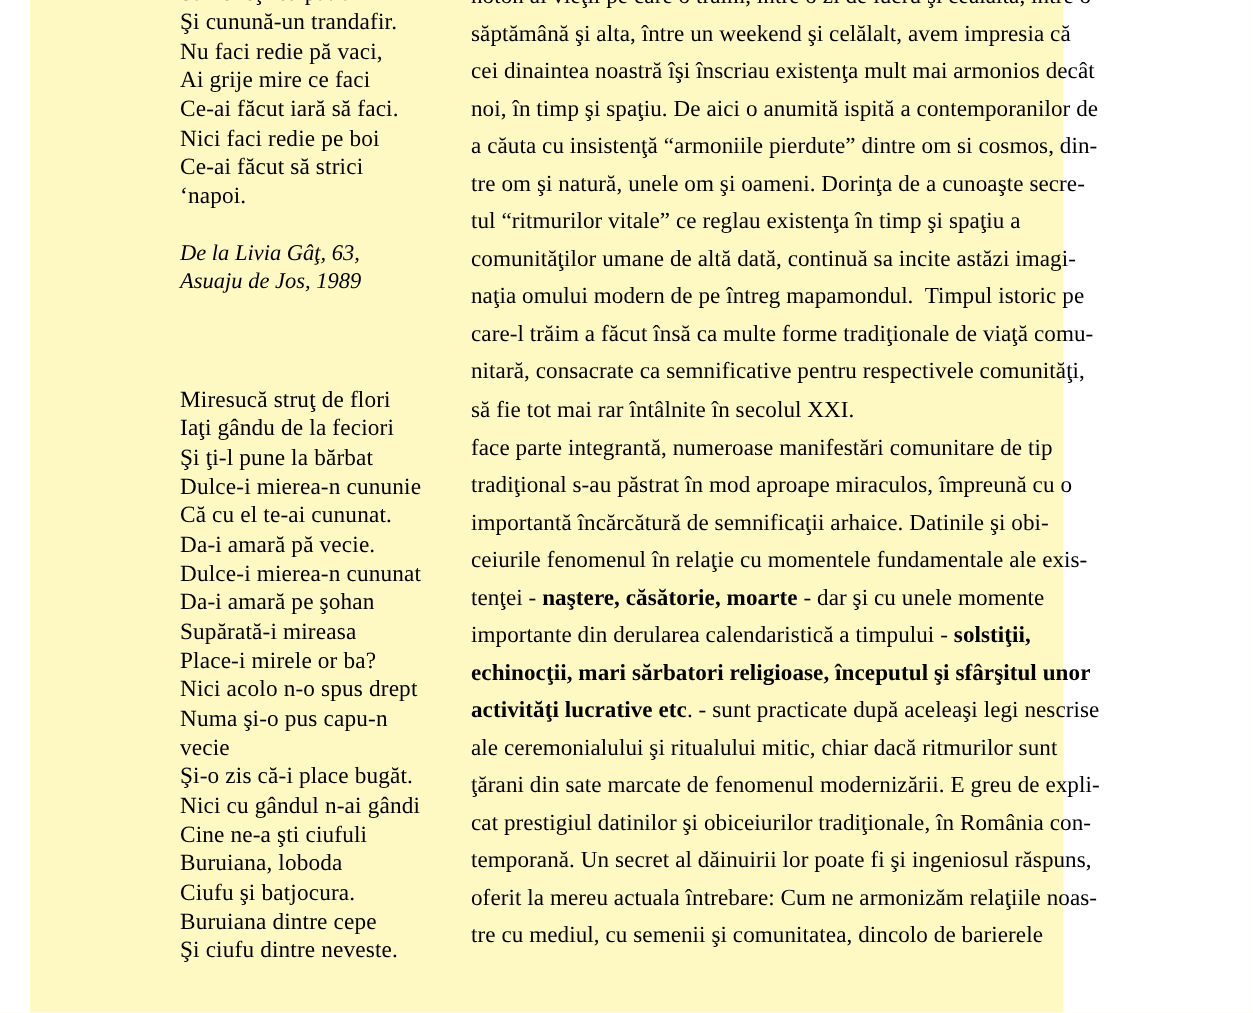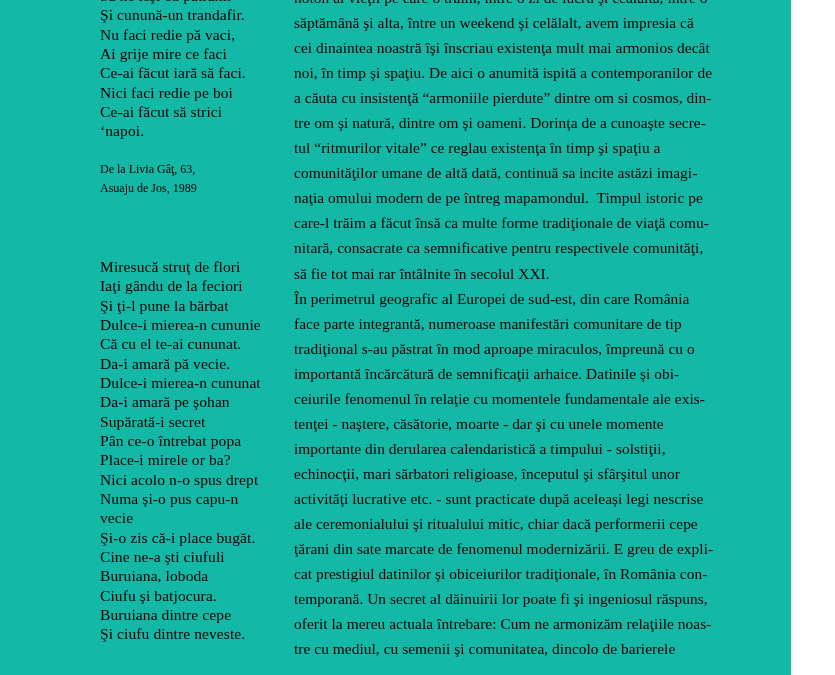--- a/index.html
+++ b/index.html
@@ -11,42 +11,44 @@
     width: 835px;
     height: 675px;
     overflow: hidden;
     font-family: "Liberation Serif", "DejaVu Serif", serif;
     color: #000000;
     -webkit-font-smoothing: antialiased;
   }
 
   #page {
     position: relative;
-    width: 791px;
+    width: 689px;
     height: 675px;
-    background: #14b8a6;
+    background: #fef9c3;
+    margin-left: 20px;
   }
 
   
   .left-col {
     position: absolute;
     left: 100px;
     top: -14px;
     width: 175px;
   }
   .verse-block {
     font-size: 15.5px;
     line-height: 19.35px;
     letter-spacing: 0.1px;
   }
   .verse-line {
     white-space: pre;
   }
   .attribution {
-    font-size: 12px;
+    font-style: italic;
+    font-size: 15px;
     line-height: 19.35px;
     margin-top: 19.4px;
   }
   .attribution-line {
     white-space: pre;
   }
   .verse-gap {
     height: 58px;
   }
 
@@ -57,21 +59,21 @@
     top: -15px;
     width: 452px;
     font-size: 15.4px;
     line-height: 25.05px;
     letter-spacing: 0.05px;
   }
   .prose-line {
     white-space: pre;
   }
   .prose-line b {
-    font-weight: normal;
+    font-weight: bold;
   }
 </style>
 </head>
 <body>
 
 <div id="page">
 
   <div class="left-col">
 
     <div class="verse-block">
@@ -94,59 +96,58 @@
 
     <div class="verse-block">
       <div class="verse-line">Miresucă struţ de flori</div>
       <div class="verse-line">Iaţi gându de la feciori</div>
       <div class="verse-line">Şi ţi-l pune la bărbat</div>
       <div class="verse-line">Dulce-i mierea-n cununie</div>
       <div class="verse-line">Că cu el te-ai cununat.</div>
       <div class="verse-line">Da-i amară pă vecie.</div>
       <div class="verse-line">Dulce-i mierea-n cununat</div>
       <div class="verse-line">Da-i amară pe şohan</div>
-      <div class="verse-line">Supărată-i secret</div>
-      <div class="verse-line">Pân ce-o întrebat popa</div>
+      <div class="verse-line">Supărată-i mireasa</div>
       <div class="verse-line">Place-i mirele or ba?</div>
       <div class="verse-line">Nici acolo n-o spus drept</div>
       <div class="verse-line">Numa şi-o pus capu-n</div>
       <div class="verse-line">vecie</div>
       <div class="verse-line">Şi-o zis că-i place bugăt.</div>
+      <div class="verse-line">Nici cu gândul n-ai gândi</div>
       <div class="verse-line">Cine ne-a şti ciufuli</div>
       <div class="verse-line">Buruiana, loboda</div>
       <div class="verse-line">Ciufu şi batjocura.</div>
       <div class="verse-line">Buruiana dintre cepe</div>
       <div class="verse-line">Şi ciufu dintre neveste.</div>
     </div>
 
   </div>
 
   <div class="right-col" id="right-col">
       <div class="prose-line">noton al vieţii pe care o trăim, între o zi de lucru şi cealaltă, între o</div>
       <div class="prose-line">săptămână şi alta, între un weekend şi celălalt, avem impresia că</div>
       <div class="prose-line">cei dinaintea noastră îşi înscriau existenţa mult mai armonios decât</div>
       <div class="prose-line">noi, în timp şi spaţiu. De aici o anumită ispită a contemporanilor de</div>
       <div class="prose-line">a căuta cu insistenţă “armoniile pierdute” dintre om si cosmos, din-</div>
-      <div class="prose-line">tre om şi natură, dintre om şi oameni. Dorinţa de a cunoaşte secre-</div>
+      <div class="prose-line">tre om şi natură, unele om şi oameni. Dorinţa de a cunoaşte secre-</div>
       <div class="prose-line">tul “ritmurilor vitale” ce reglau existenţa în timp şi spaţiu a</div>
       <div class="prose-line">comunităţilor umane de altă dată, continuă sa incite astăzi imagi-</div>
       <div class="prose-line">naţia omului modern de pe întreg mapamondul.  Timpul istoric pe</div>
       <div class="prose-line">care-l trăim a făcut însă ca multe forme tradiţionale de viaţă comu-</div>
       <div class="prose-line">nitară, consacrate ca semnificative pentru respectivele comunităţi,</div>
       <div class="prose-line">să fie tot mai rar întâlnite în secolul XXI.</div>
-      <div class="prose-line">În perimetrul geografic al Europei de sud-est, din care România</div>
       <div class="prose-line">face parte integrantă, numeroase manifestări comunitare de tip</div>
       <div class="prose-line">tradiţional s-au păstrat în mod aproape miraculos, împreună cu o</div>
       <div class="prose-line">importantă încărcătură de semnificaţii arhaice. Datinile şi obi-</div>
       <div class="prose-line">ceiurile fenomenul în relaţie cu momentele fundamentale ale exis-</div>
       <div class="prose-line">tenţei - <b>naştere, căsătorie, moarte</b> - dar şi cu unele momente</div>
       <div class="prose-line">importante din derularea calendaristică a timpului - <b>solstiţii,</b></div>
       <div class="prose-line"><b>echinocţii, mari sărbatori religioase, începutul şi sfârşitul unor</b></div>
       <div class="prose-line"><b>activităţi lucrative etc</b>. - sunt practicate după aceleaşi legi nescrise</div>
-      <div class="prose-line">ale ceremonialului şi ritualului mitic, chiar dacă performerii cepe</div>
+      <div class="prose-line">ale ceremonialului şi ritualului mitic, chiar dacă ritmurilor sunt</div>
       <div class="prose-line">ţărani din sate marcate de fenomenul modernizării. E greu de expli-</div>
       <div class="prose-line">cat prestigiul datinilor şi obiceiurilor tradiţionale, în România con-</div>
       <div class="prose-line">temporană. Un secret al dăinuirii lor poate fi şi ingeniosul răspuns,</div>
       <div class="prose-line">oferit la mereu actuala întrebare: Cum ne armonizăm relaţiile noas-</div>
       <div class="prose-line">tre cu mediul, cu semenii şi comunitatea, dincolo de barierele</div>
     </div>
 
 </div>
 
 </body></html>

